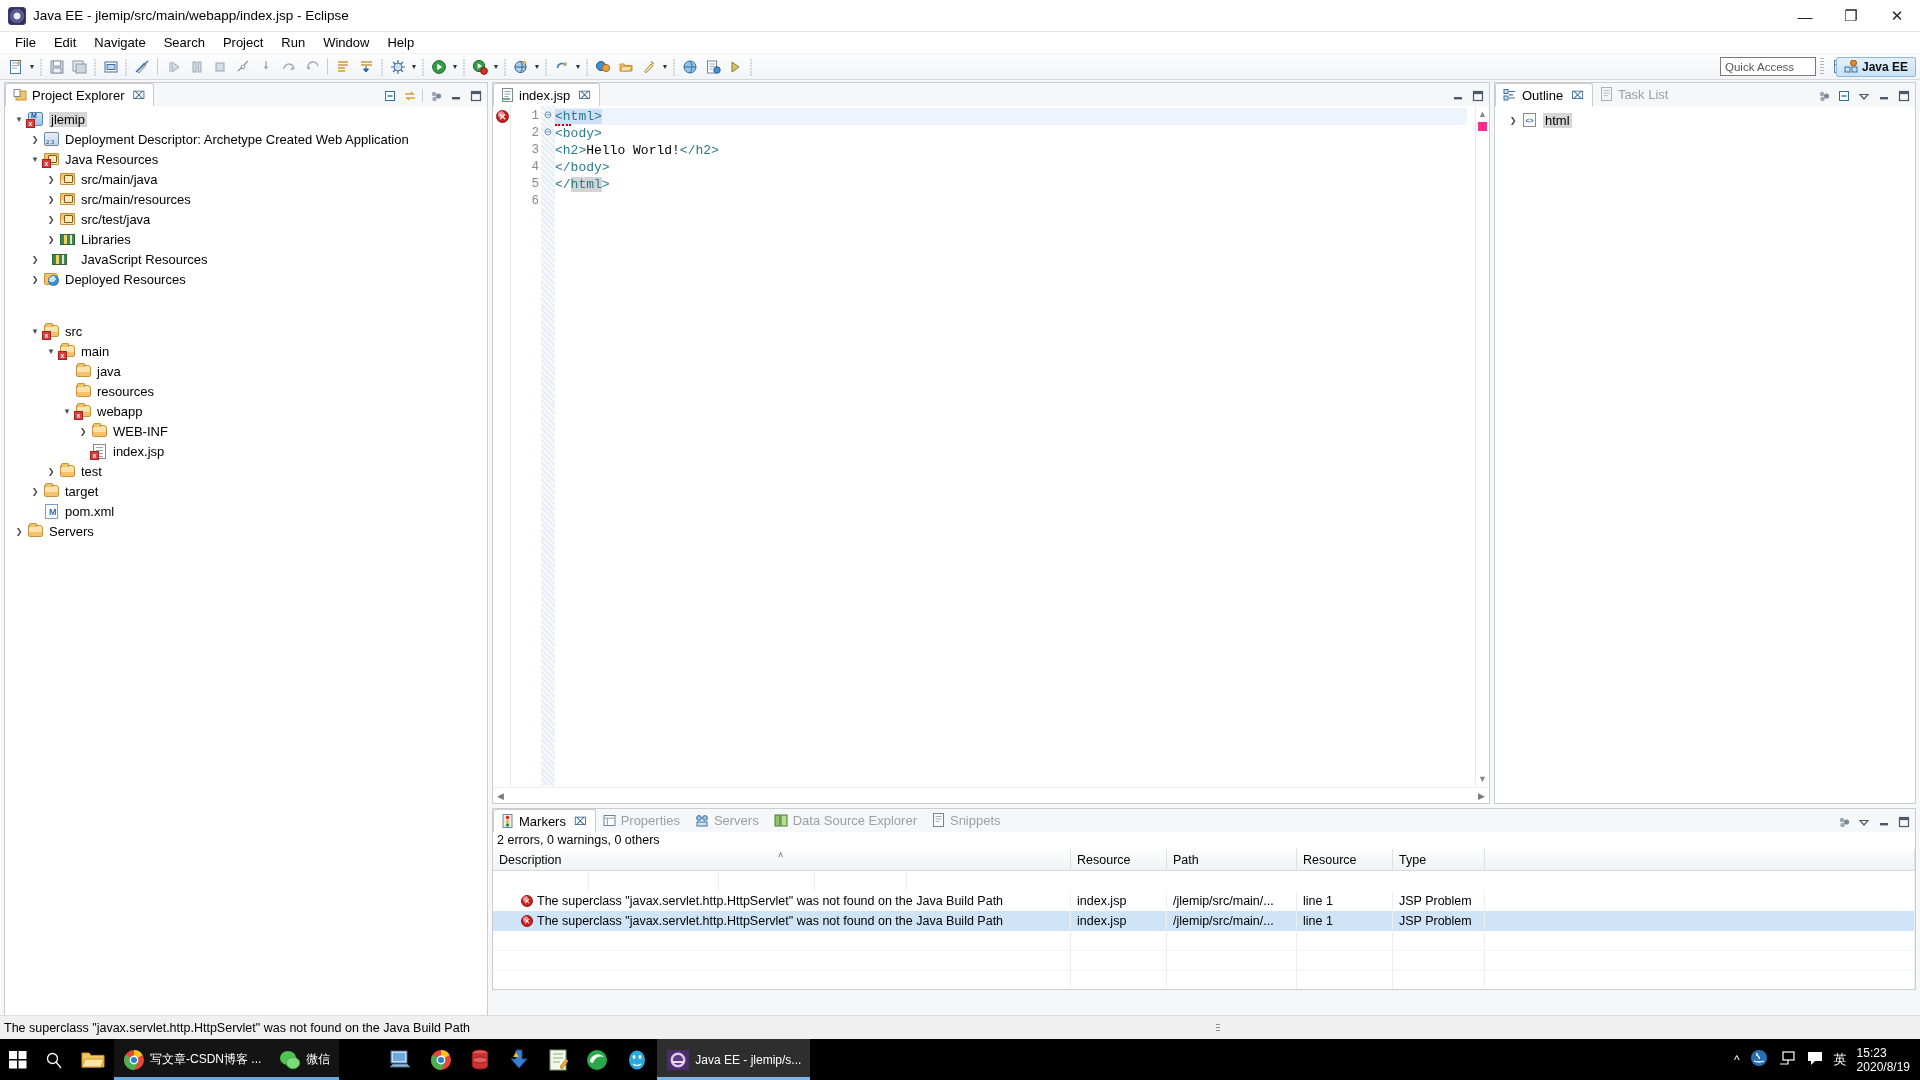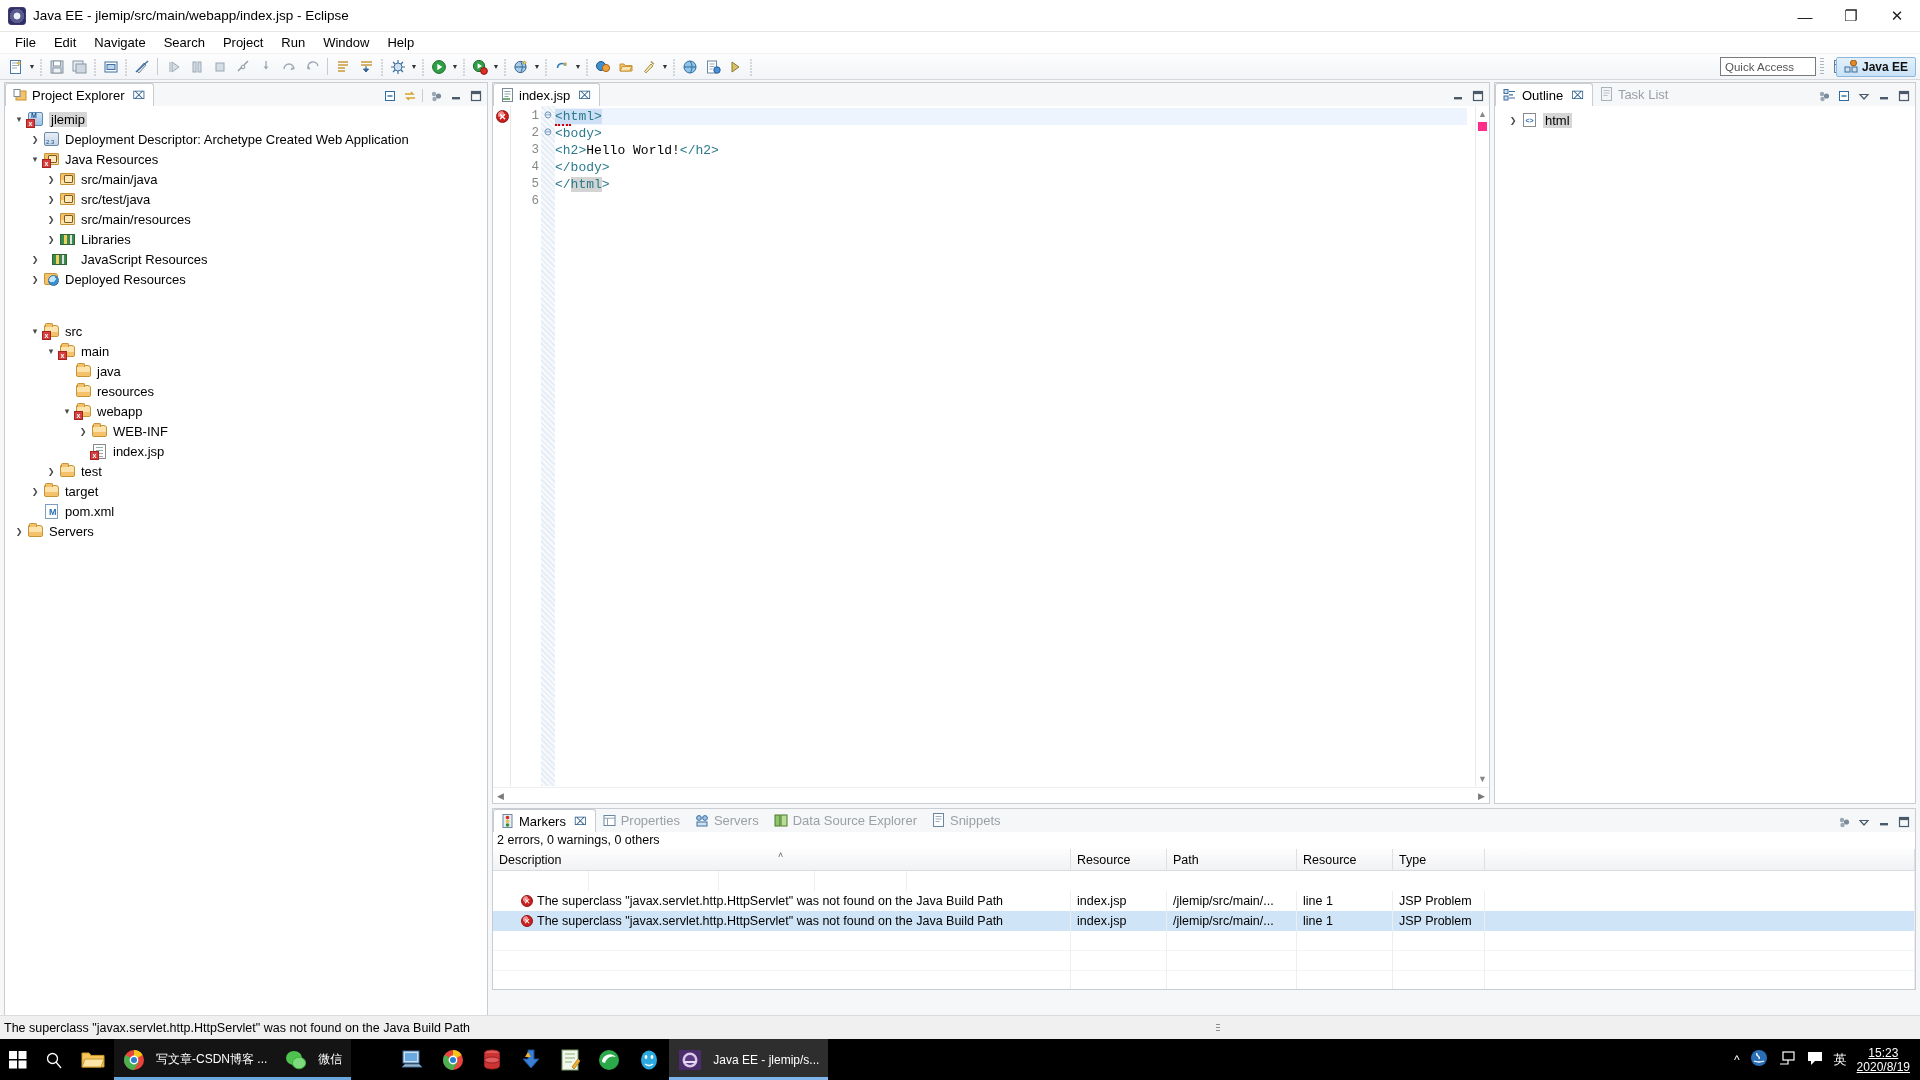--- a/index.html
+++ b/index.html
@@ -198,27 +198,27 @@
   
   #statusbar{ position:absolute; left:0; top:1015px; width:1920px; height:24px;
      background:#f0f0f0; border-top:1px solid #dcdcdc; display:flex; align-items:center;
      font-size:12.5px; padding-left:4px; color:#000;}
   #sb-grip{ position:absolute; right:700px; top:8px; width:4px; height:9px;
      background:repeating-linear-gradient(#8d8d8d 0 1px,transparent 1px 3px);}
 
   
   #taskbar{ position:absolute; left:0; top:1039px; width:1920px; height:41px;
      background:#000; display:flex; align-items:center; }
-  .tb-item{ height:41px; display:flex; align-items:center; gap:11px; padding:0 9px;
+  .tb-item{ height:41px; display:flex; align-items:center; gap:5px; padding:0 9px;
      color:#fff; font-size:12px; }
   .tb-item.running{ box-shadow:inset 0 -3px 0 #6aa9e0; background:rgba(255,255,255,0.08); }
   .tb-item.active{ background:rgba(255,255,255,0.18); box-shadow:inset 0 -3px 0 #7db5e8;}
   #tray{ position:absolute; right:0; top:0; height:41px; display:flex; align-items:center;
      gap:10px; padding-right:10px; color:#fff; }
-  #clock{ font-size:12px; line-height:14px; text-align:center;text-decoration:underline; }
+  #clock{ font-size:12px; line-height:14px; text-align:left; }
 </style>
 </head>
 <body>
 
 <div id="titlebar">
   <div class="app-ico"></div>
   <div class="t-text">Java EE - jlemip/src/main/webapp/index.jsp - Eclipse</div>
   <div class="win-btns">
     <div>—</div>
     <div>❐</div>
@@ -507,28 +507,28 @@
           <span class="ticon">
             <span class="ic-jar"></span>
           </span>
           <span class="tlabel">src/main/java</span>
         </div>
         <div class="tr" style="padding-left: 38px;">
           <span class="arrow closed"></span>
           <span class="ticon">
             <span class="ic-jar"></span>
           </span>
+          <span class="tlabel">src/main/resources</span>
+        </div>
+        <div class="tr" style="padding-left: 38px;">
+          <span class="arrow closed"></span>
+          <span class="ticon">
+            <span class="ic-jar"></span>
+          </span>
           <span class="tlabel">src/test/java</span>
-        </div>
-        <div class="tr" style="padding-left: 38px;">
-          <span class="arrow closed"></span>
-          <span class="ticon">
-            <span class="ic-jar"></span>
-          </span>
-          <span class="tlabel">src/main/resources</span>
         </div>
         <div class="tr" style="padding-left: 38px;">
           <span class="arrow closed"></span>
           <span class="ticon">
             <span class="ic-books"></span>
           </span>
           <span class="tlabel">Libraries</span>
         </div>
         <div class="tr" style="padding-left: 22px; gap: 8px;">
           <span class="arrow closed"></span>

